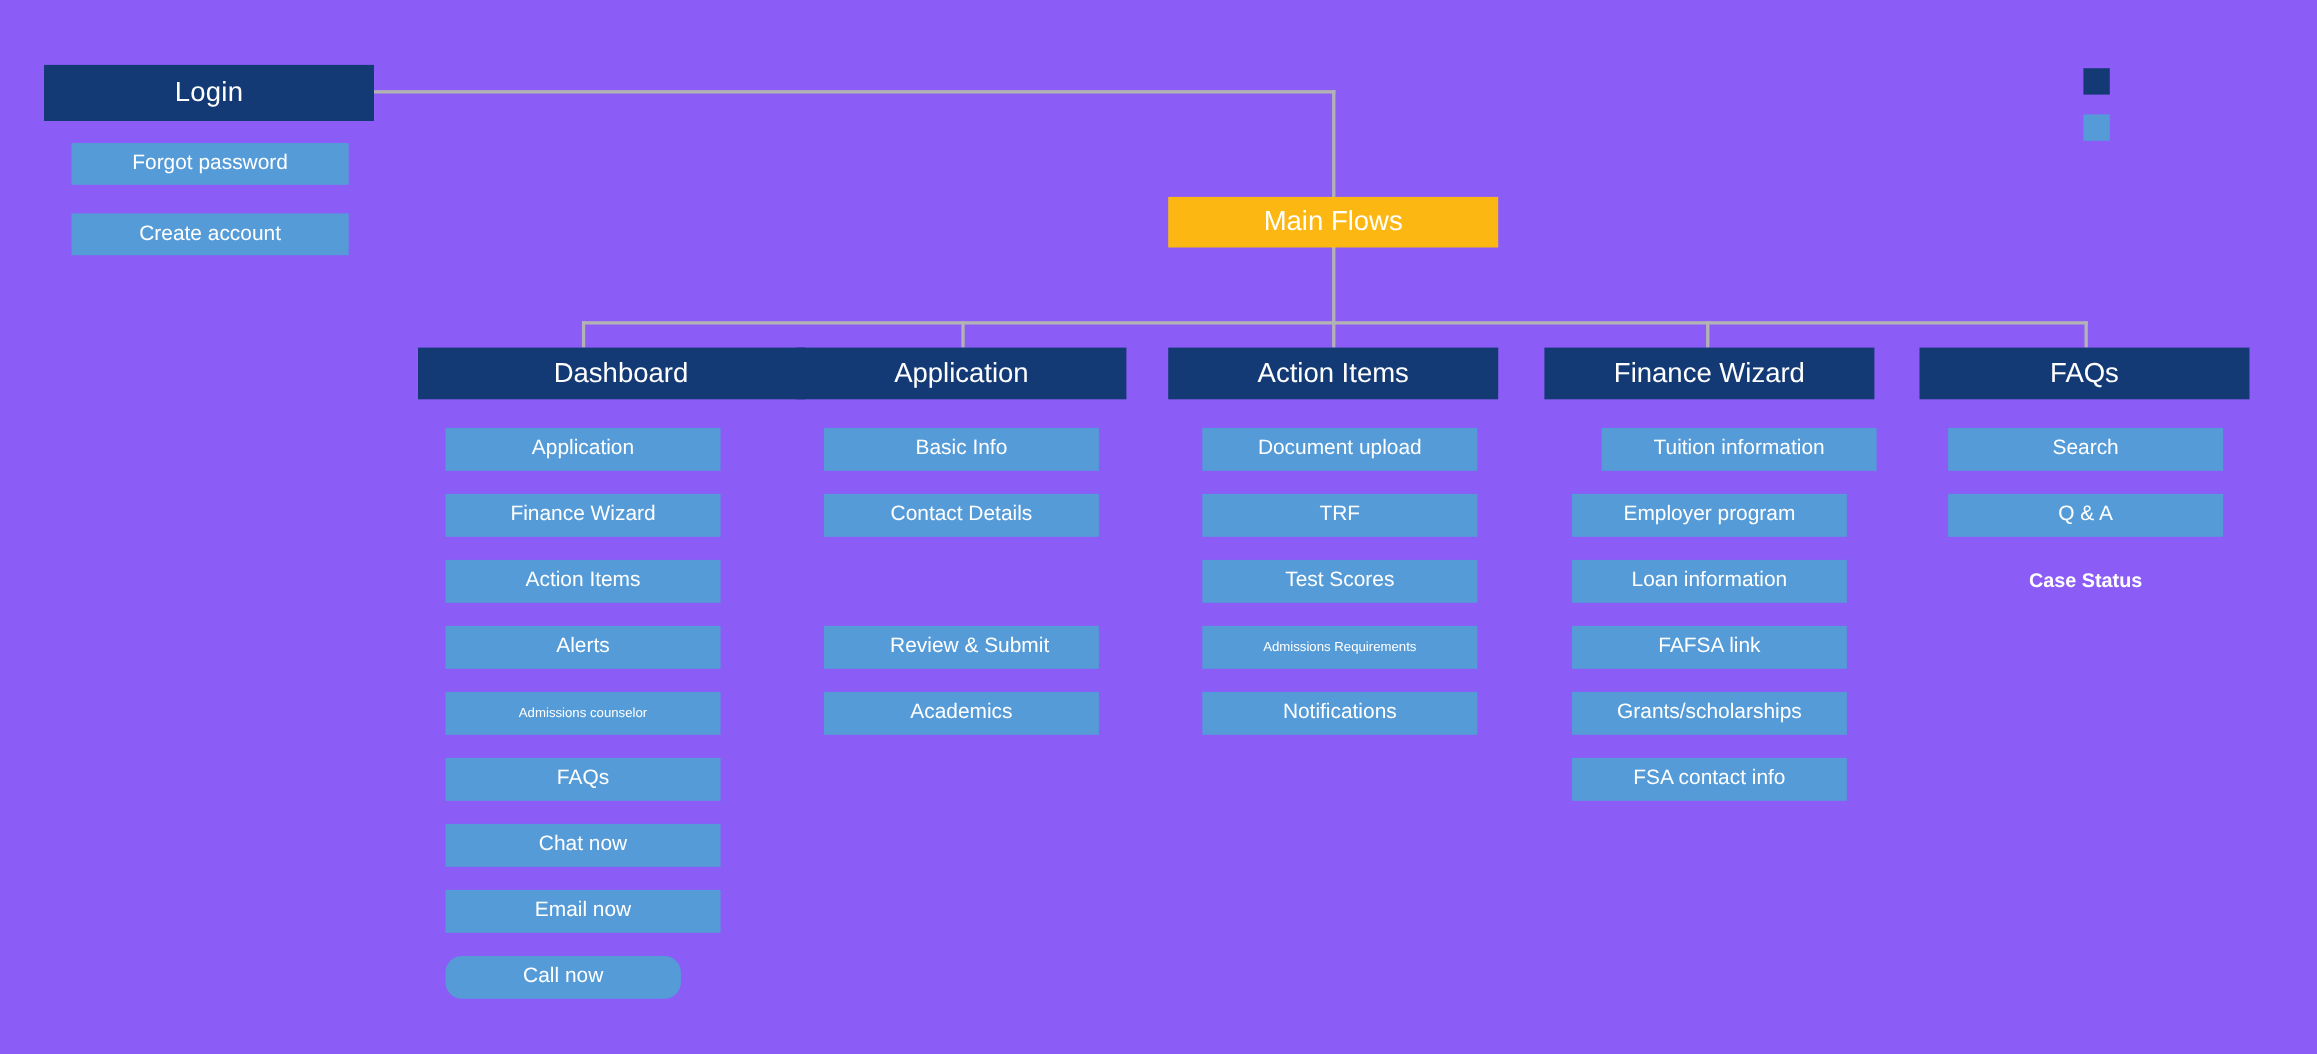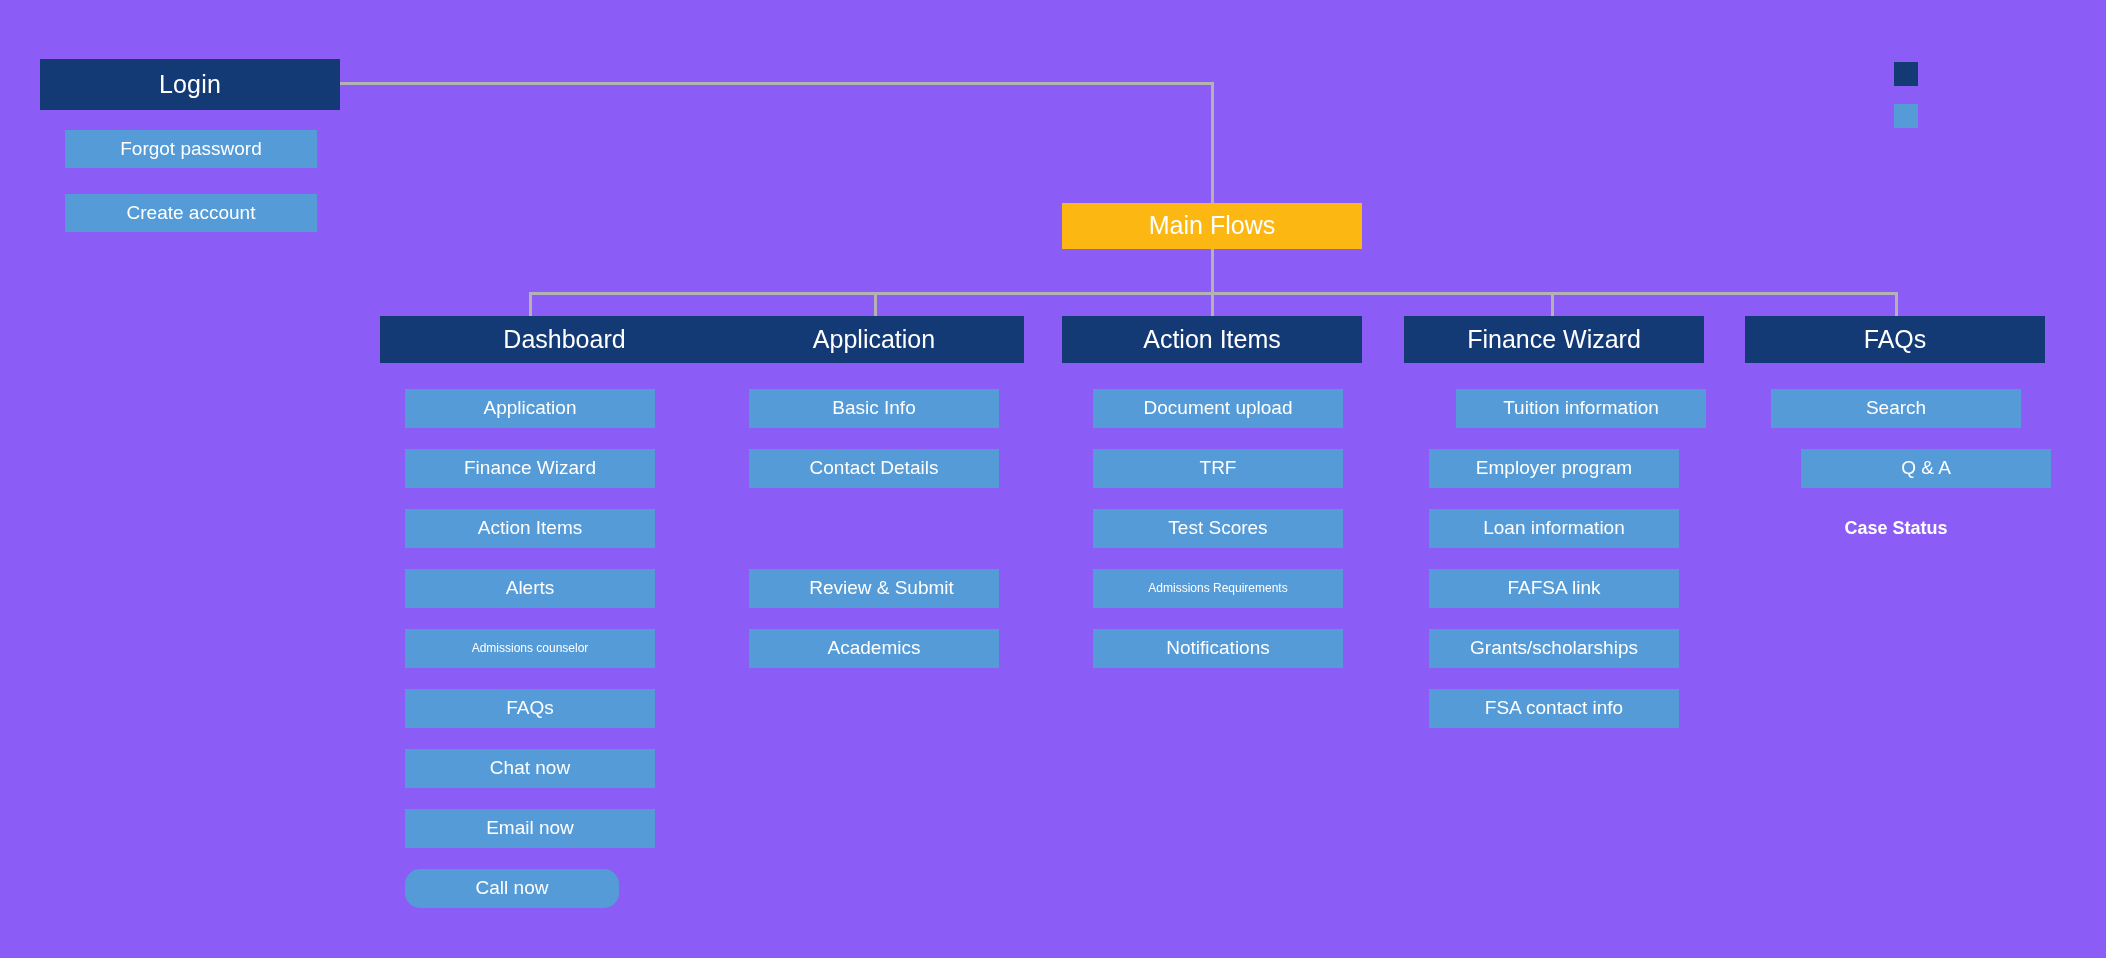--- a/index.html
+++ b/index.html
@@ -29,21 +29,20 @@
     z-index: 5;
   }
   .box-dark {
     background: #143a76;
   }
   .box-light {
     background: #549bd8;
   }
   .box-accent {
     background: #fcb713;
-    margin-top: 24px;
   }
 
   
   .node-login {
     font-size: 25px;
     letter-spacing: 0.2px;
   }
   
   .node-header {
     font-size: 25px;
@@ -141,19 +140,19 @@
   <div class="box box-dark node-header" style="left:1404px; top:316px; width:300px; height:47px;">Finance Wizard</div>
   <div class="box box-light node-leaf" style="left:1429px; top:389px; width:250px; height:39px;margin-left:27px;">Tuition information</div>
   <div class="box box-light node-leaf" style="left:1429px; top:449px; width:250px; height:39px;">Employer program</div>
   <div class="box box-light node-leaf" style="left:1429px; top:509px; width:250px; height:39px;">Loan information</div>
   <div class="box box-light node-leaf" style="left:1429px; top:569px; width:250px; height:39px;">FAFSA link</div>
   <div class="box box-light node-leaf" style="left:1429px; top:629px; width:250px; height:39px;">Grants/scholarships</div>
   <div class="box box-light node-leaf" style="left:1429px; top:689px; width:250px; height:39px;">FSA contact info</div>
 
   <div class="box box-dark node-header" style="left:1745px; top:316px; width:300px; height:47px;">FAQs</div>
   <div class="box box-light node-leaf" style="left:1771px; top:389px; width:250px; height:39px;">Search</div>
-  <div class="box box-light node-leaf" style="left:1771px; top:449px; width:250px; height:39px;margin-left:30px;">Q &amp; A</div>
+  <div class="box box-light node-leaf" style="left:1771px; top:449px; width:250px; height:39px;">Q &amp; A</div>
   <div class="text-label" style="left:1771px; top:516px; width:250px; height:24px;">Case Status</div>
 
   <div class="legend-swatch" style="left:1894px; top:62px; background:#143a76;"></div>
   <div class="legend-swatch" style="left:1894px; top:104px; background:#549bd8;"></div>
 
 </div>
 
 </body></html>

